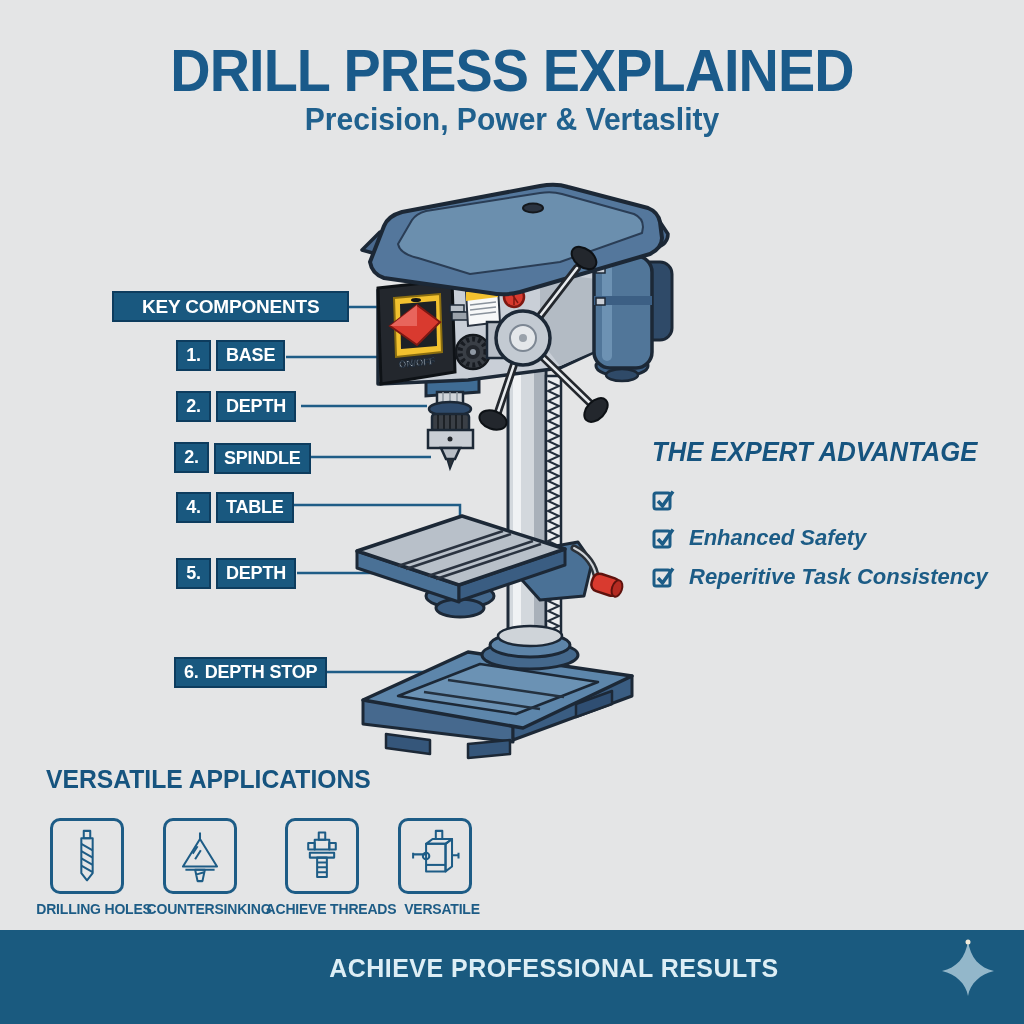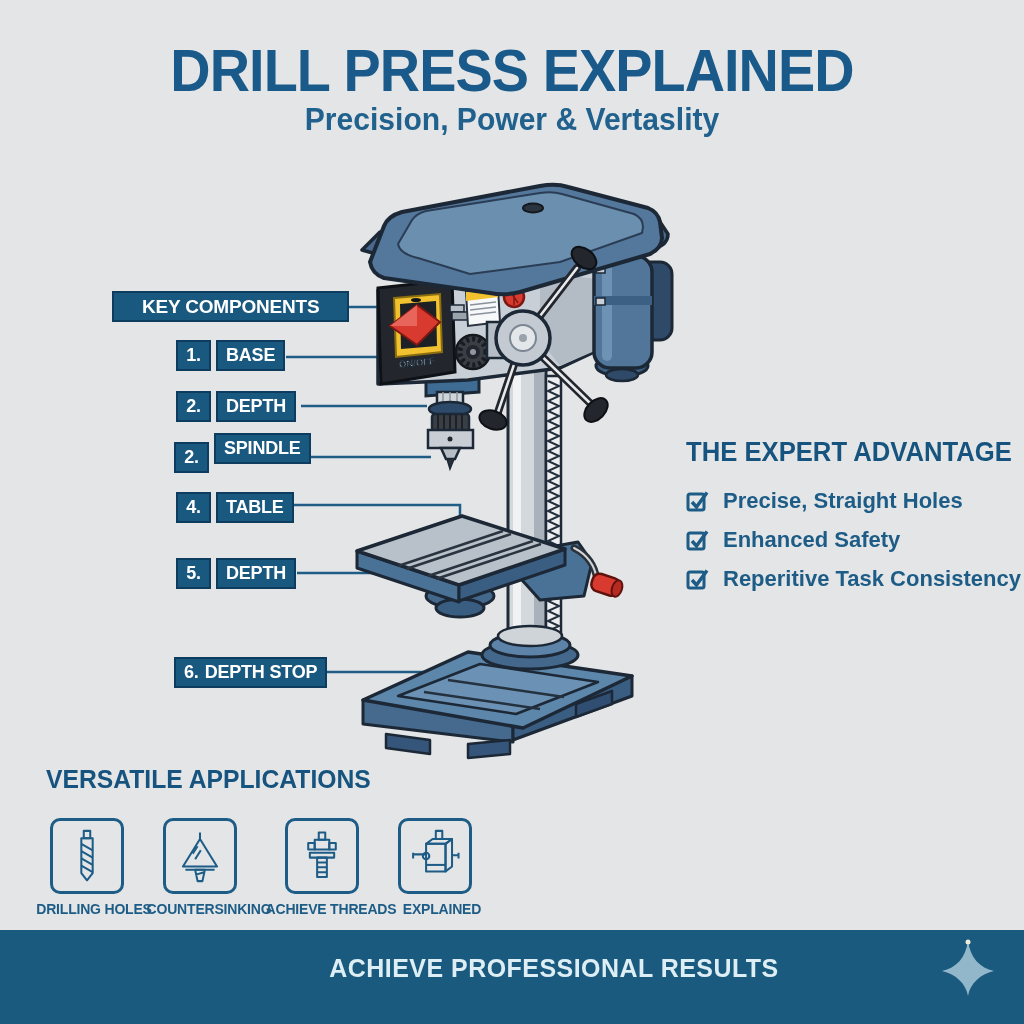--- a/index.html
+++ b/index.html
@@ -9,21 +9,21 @@
   .title{top:36px;left:0;width:1024px;text-align:center;font-size:60px;font-weight:800;
          color:#1a5a8a;letter-spacing:-1px;transform:scaleX(0.93);}
   .subtitle{top:102px;left:0;width:1024px;text-align:center;font-size:31px;font-weight:600;
             color:#20618e;transform:scaleX(0.97);}
   .lblbox{position:absolute;background:#19587f;border:2px solid #0d3c5e;color:#fff;
           font-weight:700;font-size:18px;height:31px;box-sizing:border-box;
           display:flex;align-items:center;justify-content:center;letter-spacing:-0.2px;}
   .numbox{width:35px;}
   .txtbox{padding:0 8px;}
   .keybox{padding:0 28px;font-size:19px;}
-  .adv{left:686px;top:437px;width:330px;}
+  .adv{left:652px;top:437px;width:330px;font-style:italic;}
   .adv h2{margin:0;font-size:27px;font-weight:800;color:#16547f;transform:scaleX(0.95);
           transform-origin:left;white-space:nowrap;}
   .adv ul{list-style:none;margin:20px 0 0 0;padding:0;}
   .adv li{display:flex;align-items:center;margin-bottom:13px;font-size:22px;font-weight:600;
           color:#1c5c86;white-space:nowrap;}
   .adv li svg{margin-right:13px;flex:0 0 auto;}
   .apps-title{left:46px;top:764px;font-size:26px;font-weight:800;color:#16547f;
               transform:scaleX(0.95);transform-origin:left;white-space:nowrap;}
   .appbox{position:absolute;width:74px;height:76px;border:3px solid #1d5c86;border-radius:10px;
           box-sizing:border-box;top:818px;display:flex;align-items:center;justify-content:center;}
@@ -165,42 +165,41 @@
 
 <div class="lblbox keybox" style="left:112px;top:291px">KEY COMPONENTS</div>
 
 <div class="lblbox numbox" style="left:176px;top:340px">1.</div>
 <div class="lblbox txtbox" style="left:216px;top:340px">BASE</div>
 
 <div class="lblbox numbox" style="left:176px;top:391px">2.</div>
 <div class="lblbox txtbox" style="left:216px;top:391px">DEPTH</div>
 
 <div class="lblbox numbox" style="left:174px;top:442px">2.</div>
-<div class="lblbox txtbox" style="left:214px;top:433px">SPINDLE</div>
+<div class="lblbox txtbox" style="left:214px;top:443px">SPINDLE</div>
 
 <div class="lblbox numbox" style="left:176px;top:492px">4.</div>
 <div class="lblbox txtbox" style="left:216px;top:492px">TABLE</div>
 
 <div class="lblbox numbox" style="left:176px;top:558px">5.</div>
 <div class="lblbox txtbox" style="left:216px;top:558px">DEPTH</div>
 
 <div class="lblbox txtbox" style="left:174px;top:657px;gap:6px">
   <span>6.</span>
   <span>DEPTH STOP</span>
 </div>
 
 <div class="abs adv">
   <h2>THE EXPERT ADVANTAGE</h2>
   <ul>
     <li>
       <svg width="24" height="24" viewBox="0 0 24 24">
         <rect x="2" y="5" width="16" height="16" rx="2" fill="none" stroke="#1c5c86" stroke-width="3"></rect>
         <path d="M6,13 l4.5,5 L21,3.5" fill="none" stroke="#1c5c86" stroke-width="3.5"></path>
       </svg>
-      <span>Precise, Straight Holes</span>
     </li>
     <li>
       <svg width="24" height="24" viewBox="0 0 24 24">
         <rect x="2" y="5" width="16" height="16" rx="2" fill="none" stroke="#1c5c86" stroke-width="3"></rect>
         <path d="M6,13 l4.5,5 L21,3.5" fill="none" stroke="#1c5c86" stroke-width="3.5"></path>
       </svg>
       <span>Enhanced Safety</span>
     </li>
     <li>
       <svg width="24" height="24" viewBox="0 0 24 24">
@@ -248,21 +247,21 @@
     <path d="M10,35 h16 M10,33 v7"></path>
     <circle cx="26" cy="37" r="4"></circle>
     <path d="M58,36 h8 M66,33 v7"></path>
     <path d="M26,48 h24"></path>
   </svg>
 </div>
 
 <div class="applbl" style="left:24px">DRILLING HOLES</div>
 <div class="applbl" style="left:139px">COUNTERSINKING</div>
 <div class="applbl" style="left:261px">ACHIEVE THREADS</div>
-<div class="applbl" style="left:372px">EXPLAINED</div>
+<div class="applbl" style="left:372px">VERSATILE</div>
 
 <div class="abs footer">
   <div class="footer-text">ACHIEVE PROFESSIONAL RESULTS</div>
 </div>
 <svg class="abs" style="left:938px;top:938px" width="62" height="60" viewBox="0 0 62 60">
   <path d="M30,2 C28,20 18,30 4,33 C18,36 28,46 30,58 C32,46 42,36 56,33 C42,30 32,20 30,2 Z" fill="#93b7ca"></path>
   <circle cx="30" cy="4" r="2.5" fill="#f2ead8"></circle>
 </svg>
 
 </body></html>

